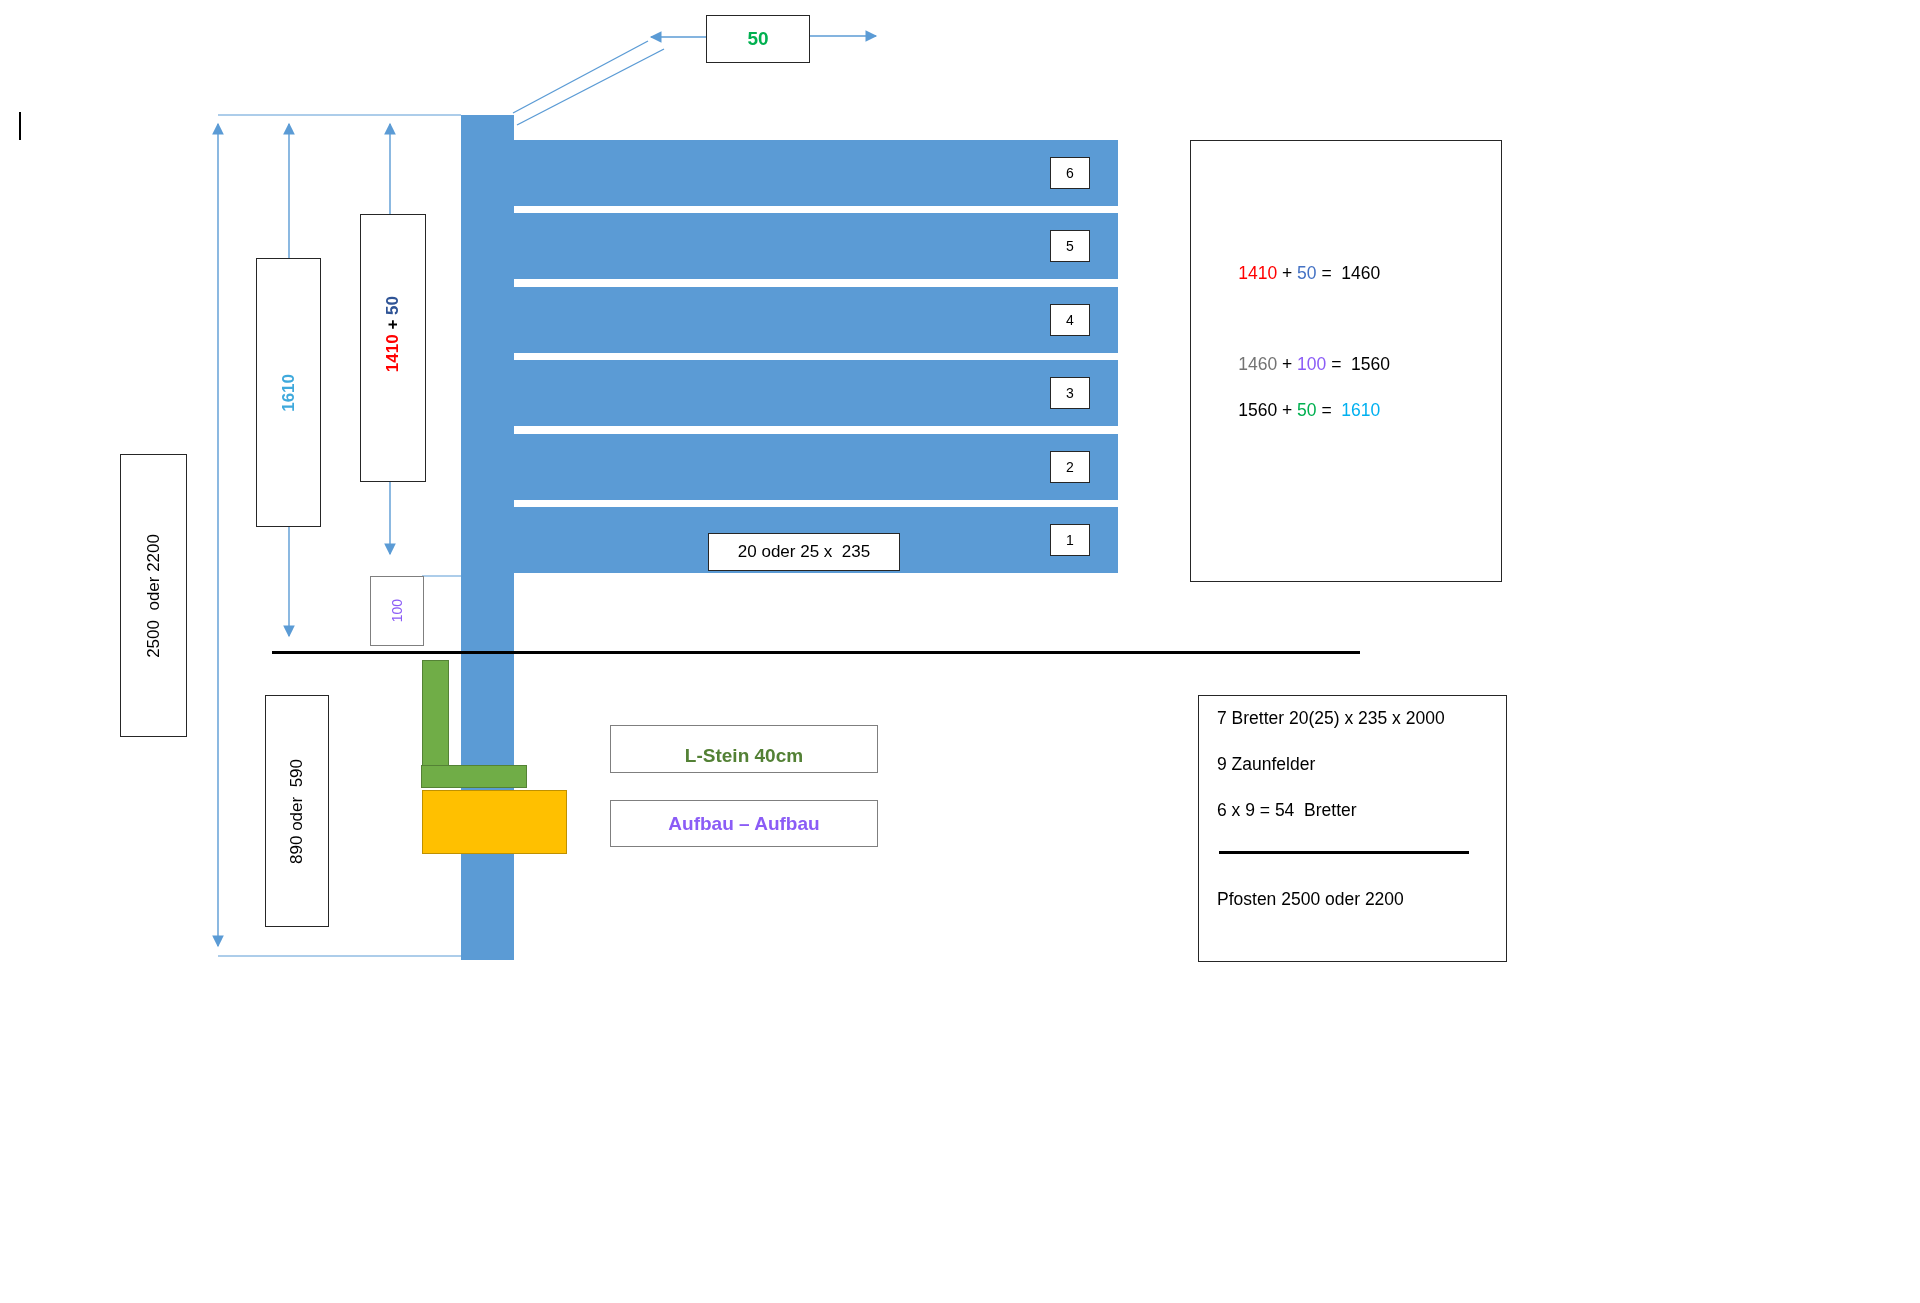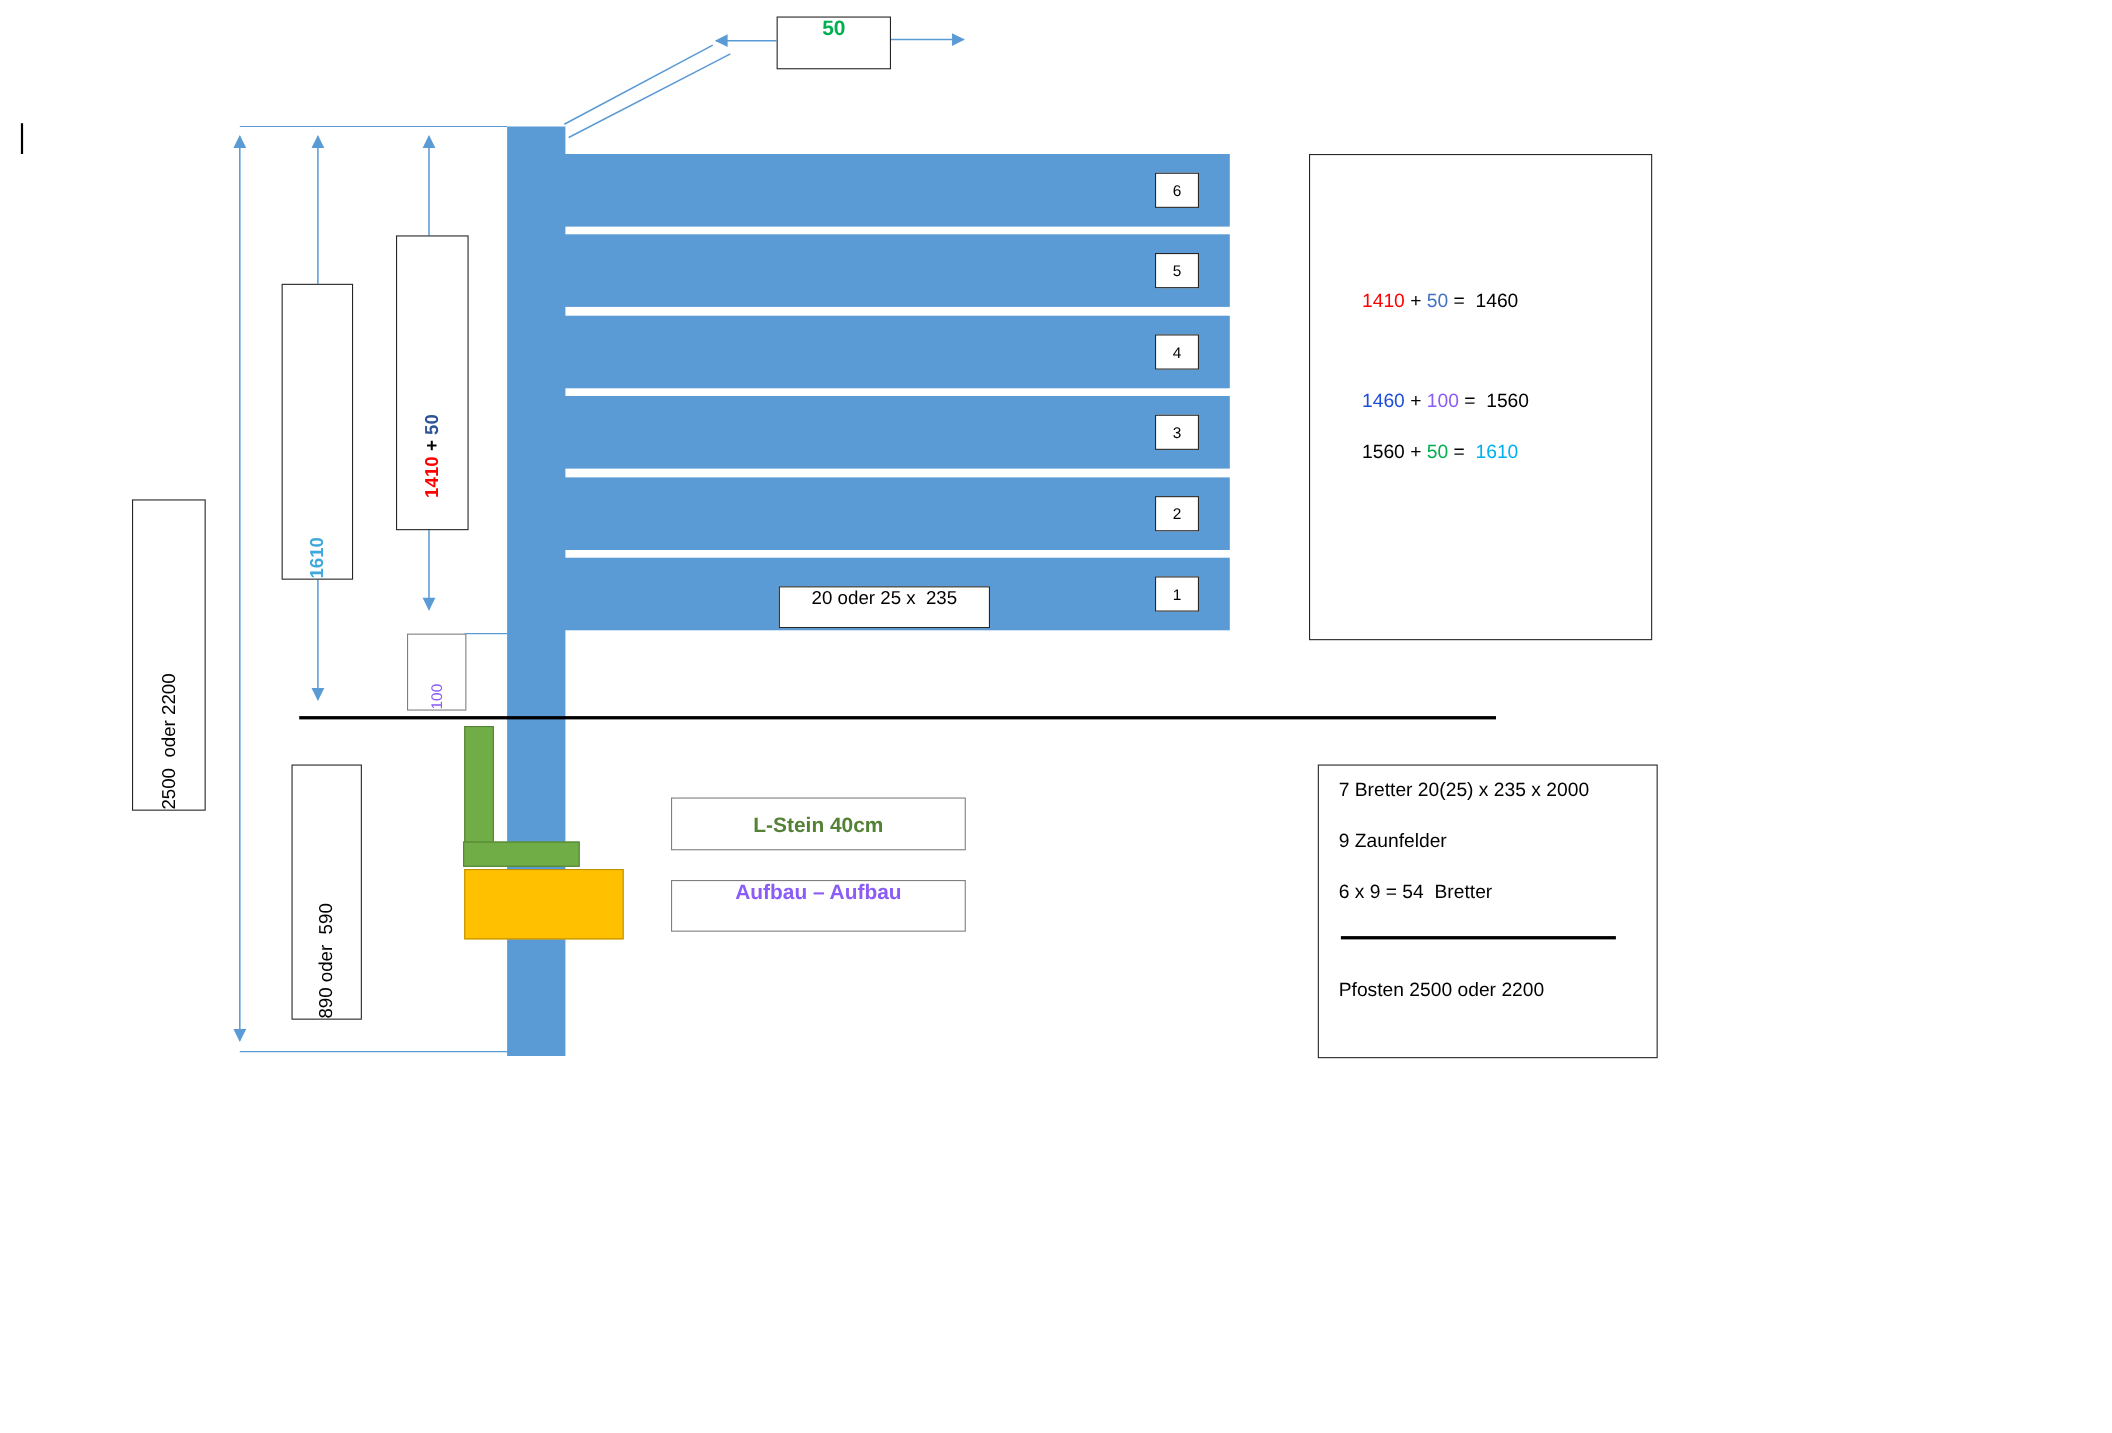--- a/index.html
+++ b/index.html
@@ -9,37 +9,37 @@
   svg.overlay { position: absolute; left: 0; top: 0; width: 1920px; height: 1303px; pointer-events: none; }
 
   .shape { position: absolute; }
   .post { left: 461px; top: 115px; width: 53px; height: 845px; background: #5B9BD5; }
   .board { position: absolute; left: 510px; width: 608px; height: 66px; background: #5B9BD5; }
   .numbox { position: absolute; left: 540px; top: 17px; width: 38px; height: 30px; background: #fff;
             border: 1px solid #262626; display: flex; align-items: center; justify-content: center;
             font-size: 14px; color: #000; }
 
   .wbox { position: absolute; background: #fff; border: 1.6px solid #262626;
-          display: flex; justify-content: center; white-space: pre; }
+          display: flex; align-items: center; justify-content: center; white-space: pre; }
   .thinbox { border: 1px solid #7f7f7f; }
   .vtext { writing-mode: vertical-rl; transform: rotate(180deg); white-space: pre; font-size: 17px; }
 
   .groundline { position: absolute; left: 272px; top: 651px; width: 1088px; height: 3px; background: #000; }
 
   .greenbar { background: #70AD47; border: 1px solid #548235; }
   .yellowblock { background: #FFC000; border: 1px solid #BF9000; }
 
   .calcbox { display: block; }
   .calc-line { position: absolute; left: 18px; font-size: 17.5px; white-space: pre; }
 
   .c-red    { color: #FF0000; }
   .c-blue   { color: #4472C4; }
   .c-navy   { color: #2F5496; }
   .c-green  { color: #00B050; }
-  .c-lgreen { color: #1d4ed8; }
+  .c-lgreen { color: #737373; }
   .c-orange { color: #8b5cf6; }
   .c-cyan   { color: #00B0F0; }
   .c-skyblue{ color: #3FA9DC; }
   .c-dkgreen{ color: #538135; margin-top: 14px; }
 
   .cursor-mark { position: absolute; left: 19px; top: 112px; width: 2px; height: 28px; background: #000; }
   .divider { position: absolute; left: 20px; top: 155px; width: 250px; height: 3px; background: #000; }
 </style>
 </head>
 <body>

